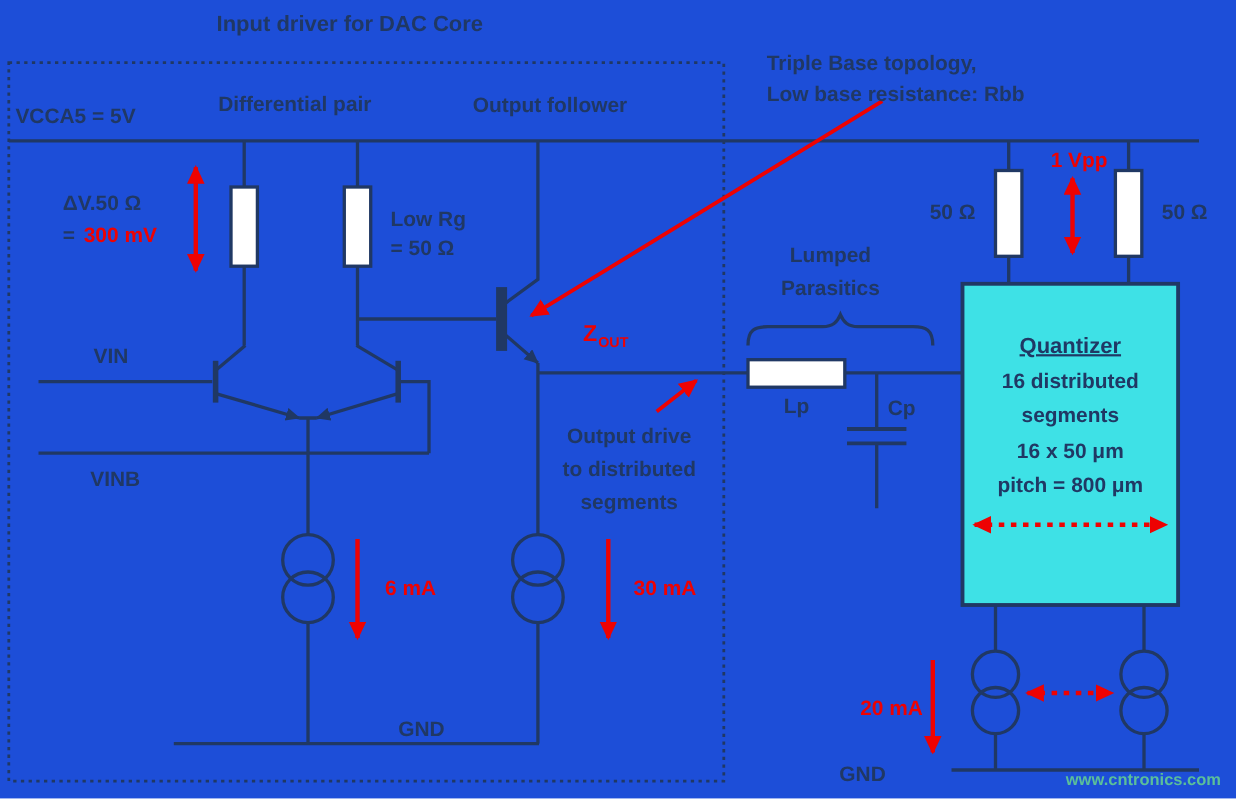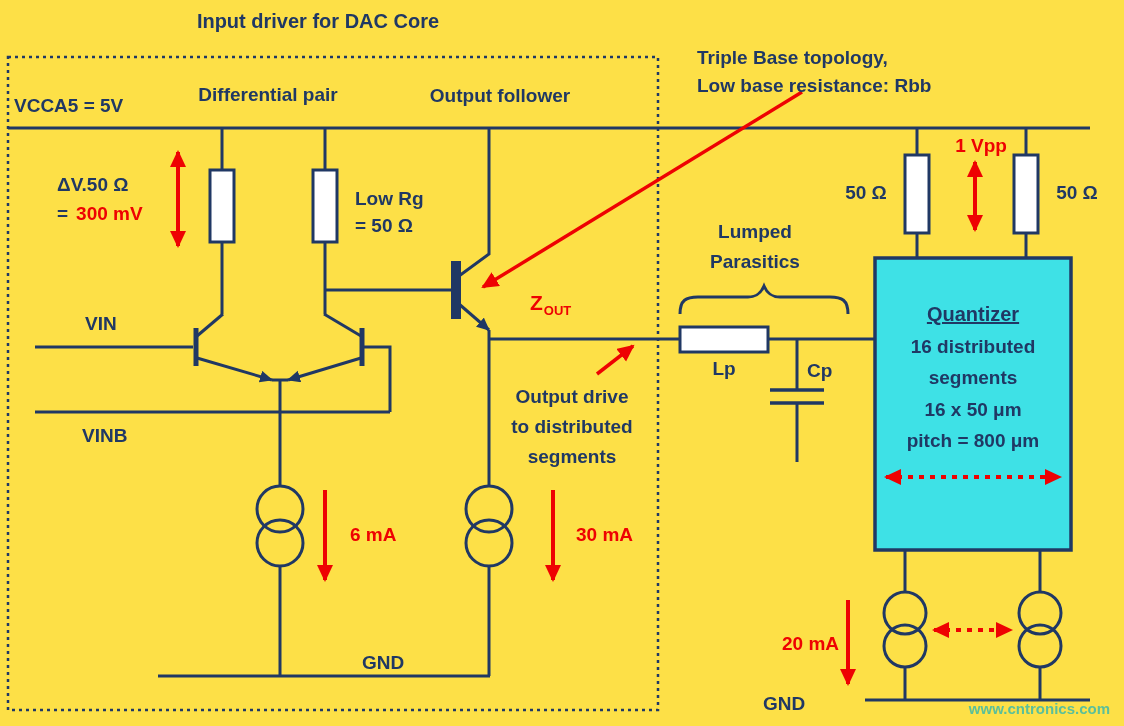--- a/index.html
+++ b/index.html
@@ -1,16 +1,16 @@
 <!DOCTYPE html>
 <html><head>
 <meta charset="utf-8">
 <style>
   html,body{margin:0;padding:0;background:#ffffff;}
-  .stage{position:relative;width:1124px;height:726px;background:#fde047;overflow:hidden;}
+  .stage{position:relative;width:1124px;height:726px;background:#1d4ed8;overflow:hidden;}
   text{font-family:"Liberation Sans","DejaVu Sans",sans-serif;font-weight:bold;fill:#203864;}
   .fs19{font-size:19px}
   .fs20{font-size:20px}
   .fs21{font-size:21px}
   .fs13{font-size:13px}
   .red{fill:#ee0202}
   .underline{text-decoration:underline}
   .wm{font-size:15px;fill:#5bbf9a;font-weight:bold}
 </style>
 </head>

